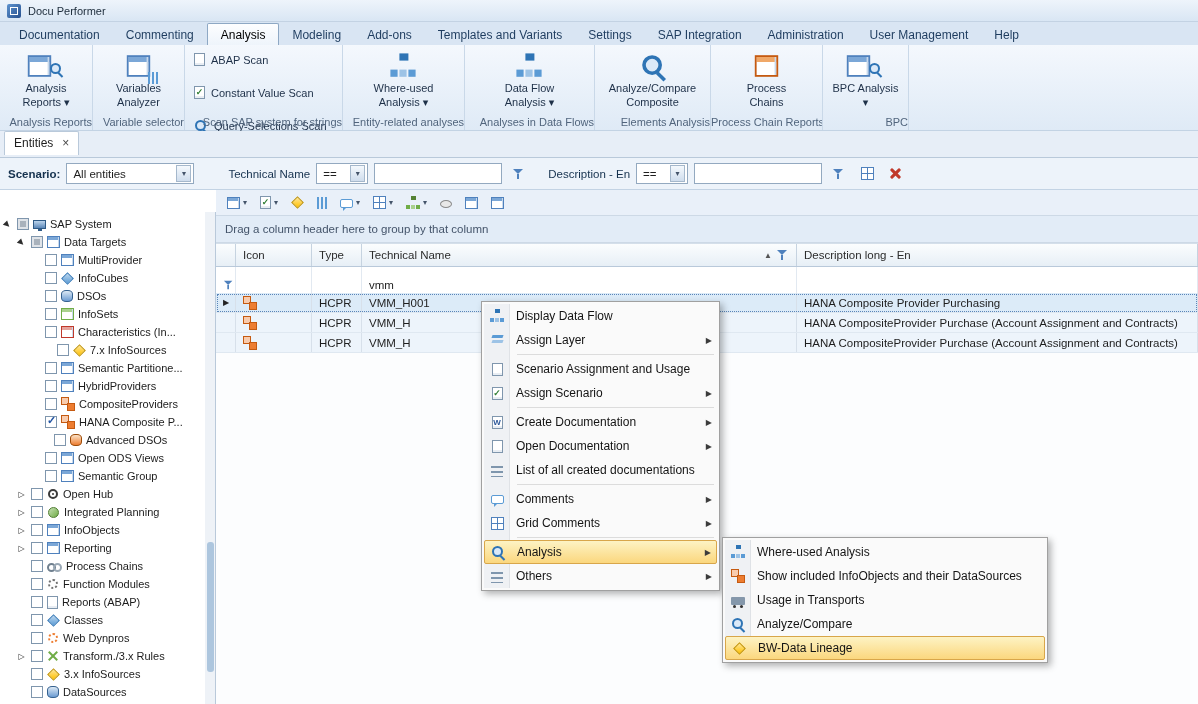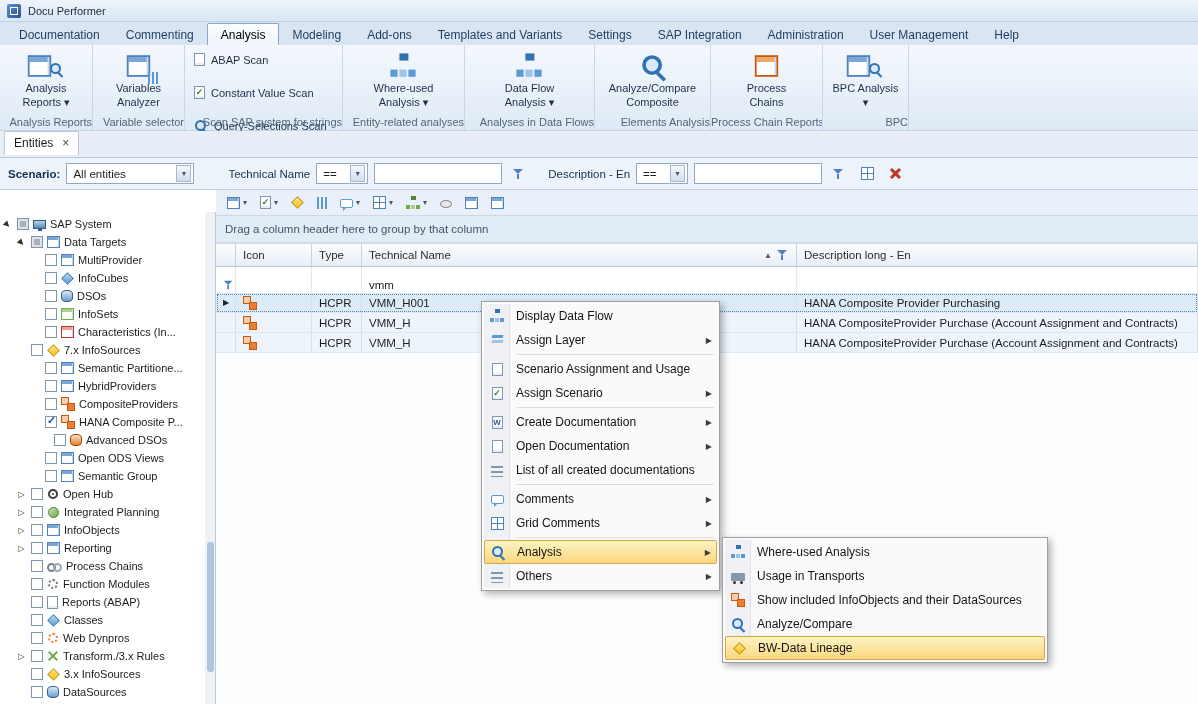--- a/index.html
+++ b/index.html
@@ -378,21 +378,21 @@
         <span class="cb"></span>
       <span class="ic i-table gr"></span>
       <span class="tlabel">InfoSets</span>
     </div>
     <div class="titem" style="padding-left:30px">
       <span class="exp"></span>
         <span class="cb"></span>
       <span class="ic i-table rd"></span>
       <span class="tlabel">Characteristics (In...</span>
     </div>
-    <div class="titem" style="padding-left:16px">
+    <div class="titem" style="padding-left:42px">
       <span class="exp"></span>
         <span class="cb"></span>
       <span class="ic i-diay"></span>
       <span class="tlabel">7.x InfoSources</span>
     </div>
     <div class="titem" style="padding-left:30px">
       <span class="exp"></span>
         <span class="cb"></span>
       <span class="ic i-table"></span>
       <span class="tlabel">Semantic Partitione...</span>
@@ -719,32 +719,32 @@
   <div class="cmenu menu-sub">
     <div class="gutter"></div>
     <div class="mitem">
       <span class="micon">
           <span class="ic i-flow"></span>
         </span>
       <span>Where-used Analysis</span>
     </div>
     <div class="mitem">
       <span class="micon">
+          <span class="ic i-comp"></span>
+        </span>
+      <span>Show included InfoObjects and their DataSources</span>
+    </div>
+    <div class="mitem">
+      <span class="micon">
           <span class="ic i-truck"></span>
         </span>
       <span>Usage in Transports</span>
     </div>
     <div class="mitem">
       <span class="micon">
-          <span class="ic i-comp"></span>
-        </span>
-      <span>Show included InfoObjects and their DataSources</span>
-    </div>
-    <div class="mitem">
-      <span class="micon">
           <span class="ic i-mag"></span>
         </span>
       <span>Analyze/Compare</span>
     </div>
     <div class="mitem hl">
       <span class="micon">
           <span class="ic i-diay"></span>
         </span>
       <span>BW-Data Lineage</span>
     </div>

